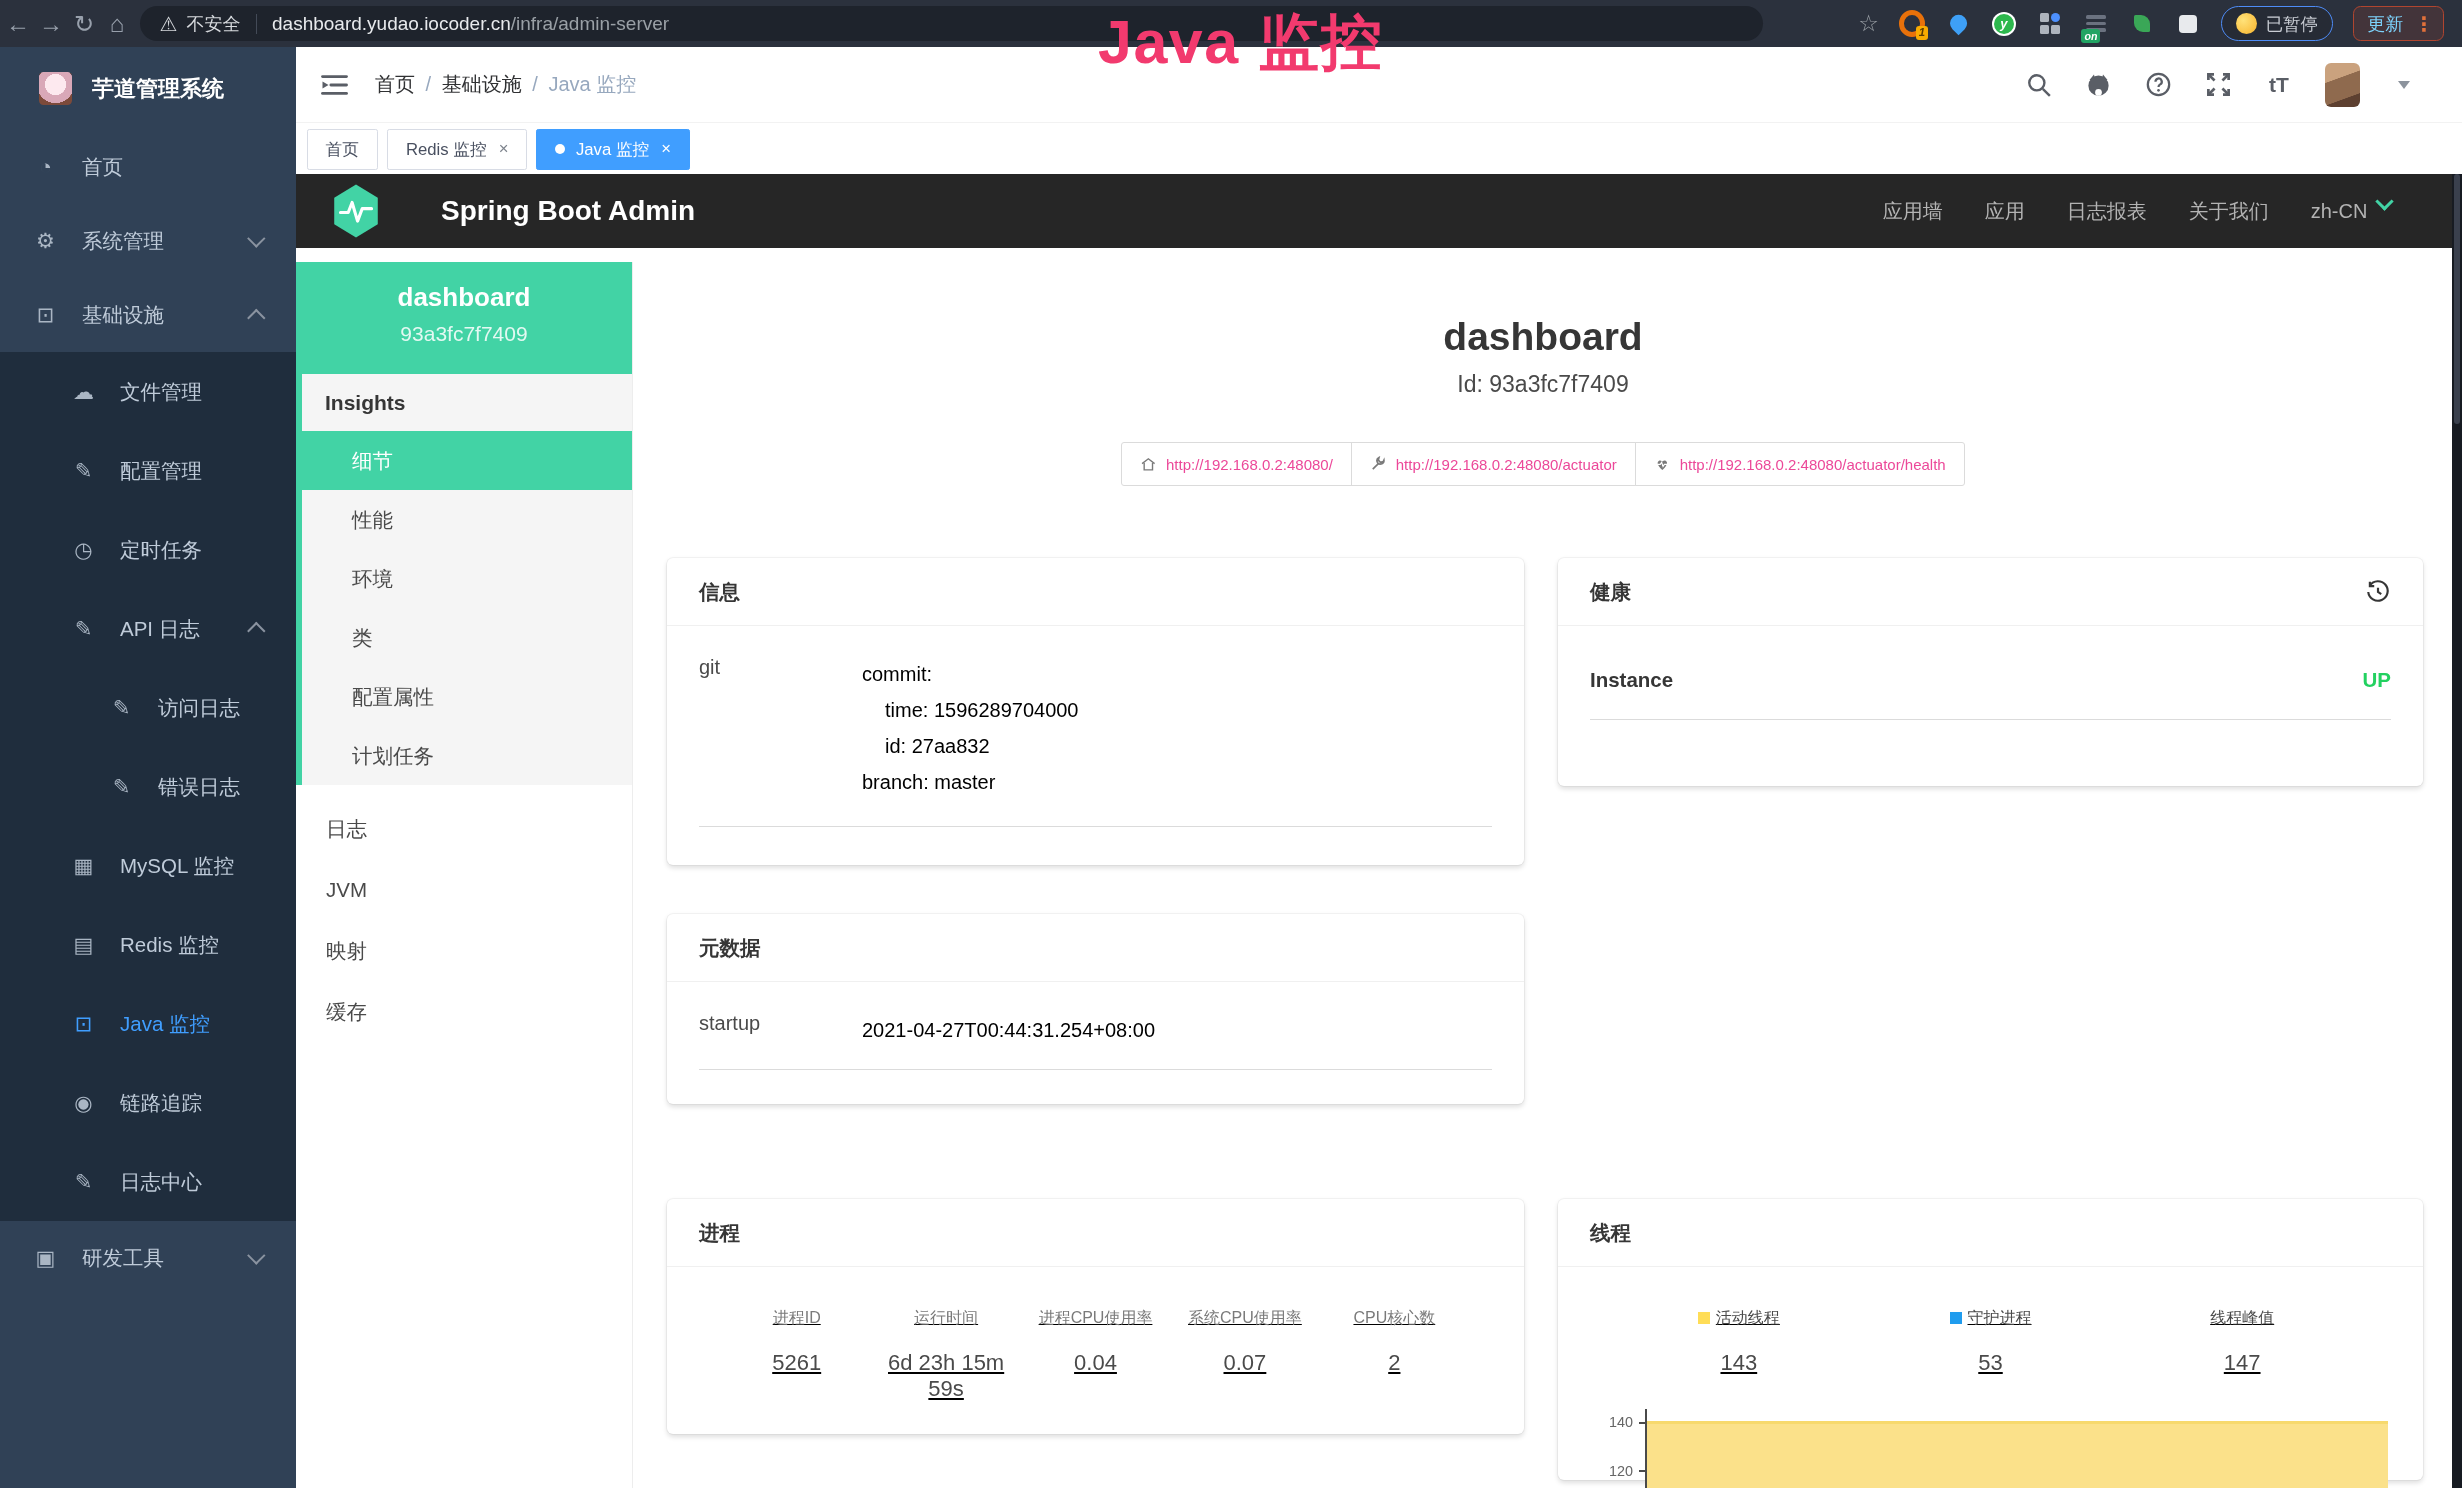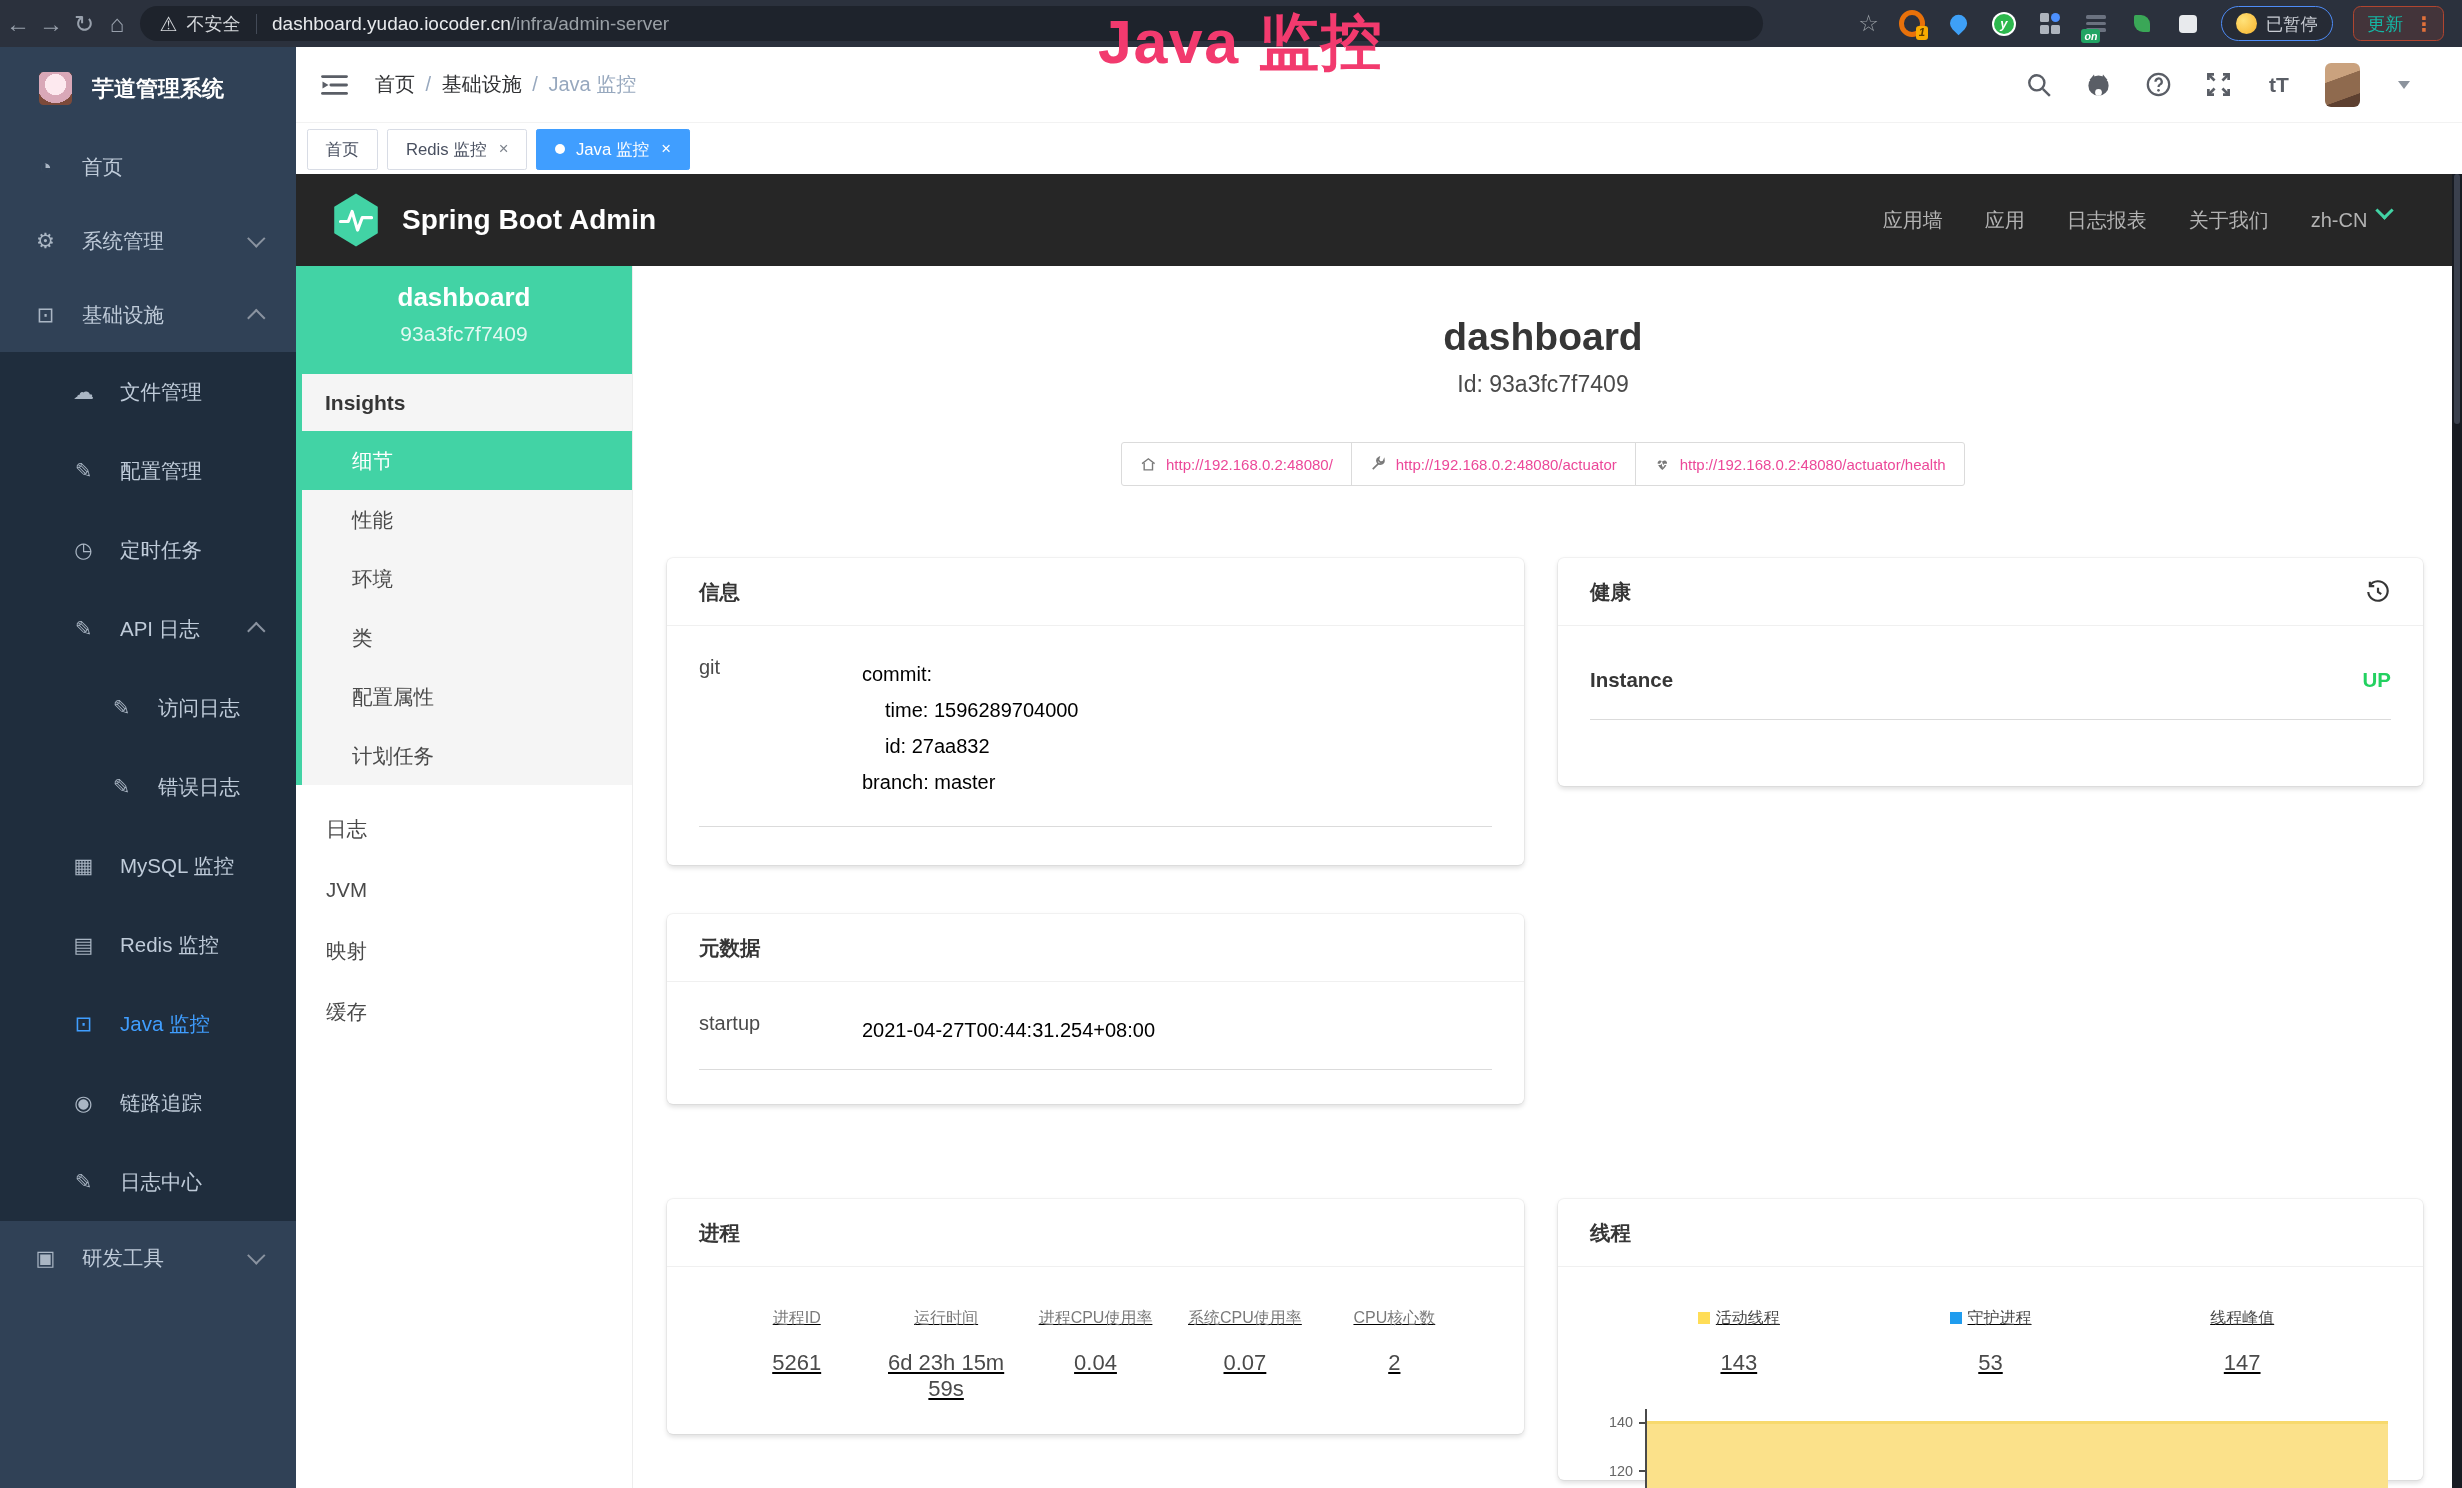--- a/index.html
+++ b/index.html
@@ -35,21 +35,21 @@
   .badge-on{position:absolute;left:-1.5px;bottom:-6px;background:#21a463;color:#fff;font-size:10.6px;
             border-radius:3px;padding:0.8px 3px;font-weight:bold;}
   .leaf-ic{width:16.7px;height:16.7px;background:#3aa757;border-radius:1.5px 9px 1.5px 9px;}
   .puzzle-ic{width:18px;height:18px;background:#e8eaed;border-radius:3.8px;}
   .paused-pill{height:33px;border:1.5px solid #4e8cf7;border-radius:18px;display:flex;align-items:center;
                gap:9px;padding:0 13.7px;background:#262b35;}
   .face{width:21px;height:21px;border-radius:50%;background:radial-gradient(circle at 35% 35%,#ffe27a,#f7b32b);}
   .paused-label{color:#c9cdd4;font-size:17.4px;}
   .update-btn{height:33px;border:1.5px solid #b0452f;border-radius:7.6px;display:flex;align-items:center;
               background:rgba(176,69,47,.18);padding:0 9px 0 13.7px;gap:10.6px;margin-right:7.6px;}
-  .update-label{color:#14b8a6;font-size:18px;}
+  .update-label{color:#7dd3fc;font-size:18px;}
   .kebab{color:#e0703a;font-size:20px;font-weight:bold;}
 
   
   .annotation{position:absolute;left:1098px;top:1.5px;z-index:60;font-size:61px;font-weight:700;
               color:#f23a6e;letter-spacing:1.5px;white-space:nowrap;}
 
   
   .sidebar{position:absolute;left:0;top:47px;width:296px;height:1442px;background:#304156;z-index:5;}
   .logo-row{height:83px;display:flex;align-items:center;padding-left:39px;}
   .logo-img{width:33px;height:33px;border-radius:4.6px;background:
@@ -89,22 +89,22 @@
   .tabbar{position:absolute;left:296px;top:123px;width:2167px;height:52px;background:#fff;
           display:flex;align-items:center;padding-left:10.6px;box-sizing:border-box;}
   .tab{display:inline-flex;align-items:center;height:39px;border:0.8px solid #d8dce5;background:#fff;
        color:#495060;font-size:16.7px;padding:0 18px;margin-right:9px;border-radius:2.3px;cursor:pointer;}
   .tab .close{margin-left:12px;font-size:16.7px;color:#7d838c;}
   .tab.active{background:#409EFF;border-color:#409EFF;color:#fff;}
   .tab.active .close{color:#fff;}
   .tab-dot{width:10px;height:10px;border-radius:50%;background:#fff;margin-right:10.6px;}
 
   
-  .sba-header{position:absolute;left:296px;top:174px;width:2167px;height:92px;background:#262626;
-              display:flex;align-items:center;z-index:4;}
+  .sba-header{position:absolute;left:296px;top:174px;width:2167px;height:74px;background:#262626;
+              display:flex;align-items:center;z-index:4;gap:39px;}
   .sba-logo{margin-left:35px;}
   .sba-title{color:#fff;font-size:28px;font-weight:bold;margin-left:21px;}
   .sba-nav{margin-left:auto;display:flex;align-items:center;gap:42px;margin-right:72px;}
   .sba-nav-item{color:#b3b3b3;font-size:20px;cursor:pointer;}
   .locale{display:flex;align-items:flex-start;gap:10.6px;}
   .chev-green{width:10px;height:10px;border-right:3px solid #42d3a5;border-bottom:3px solid #42d3a5;
               transform:rotate(45deg);margin-top:-4.6px;}
 
   
   .sba-side{position:absolute;left:296px;top:262px;width:337px;height:1227px;background:#fff;

